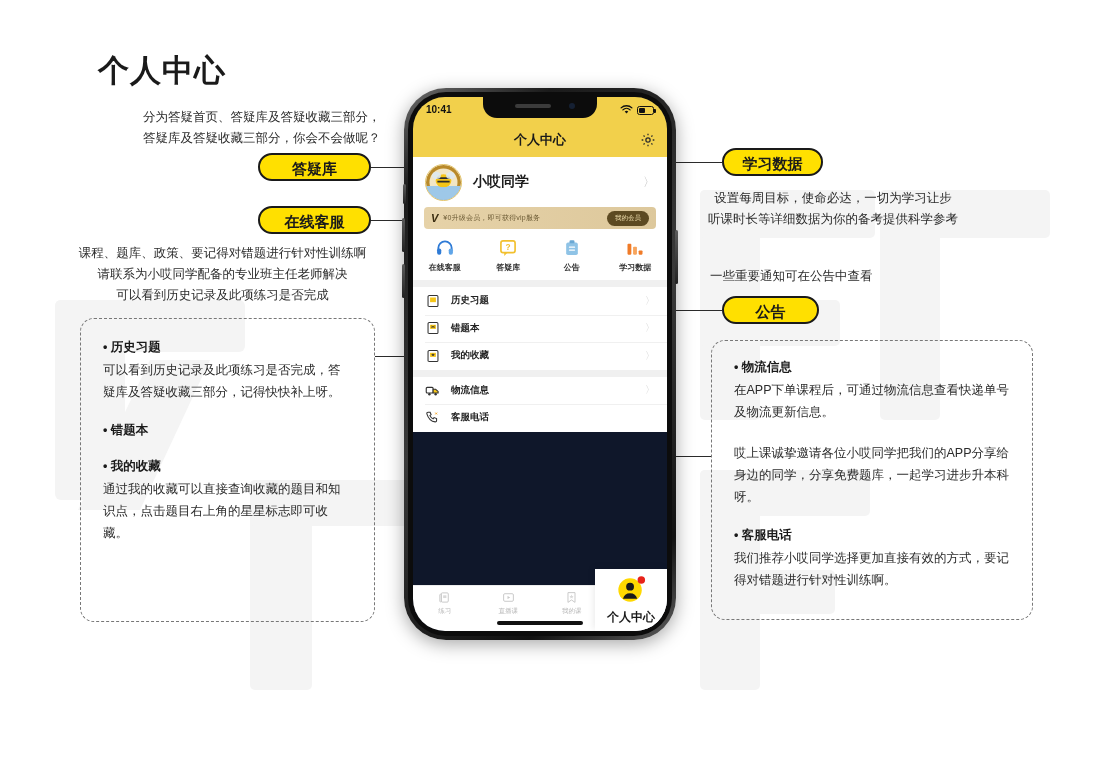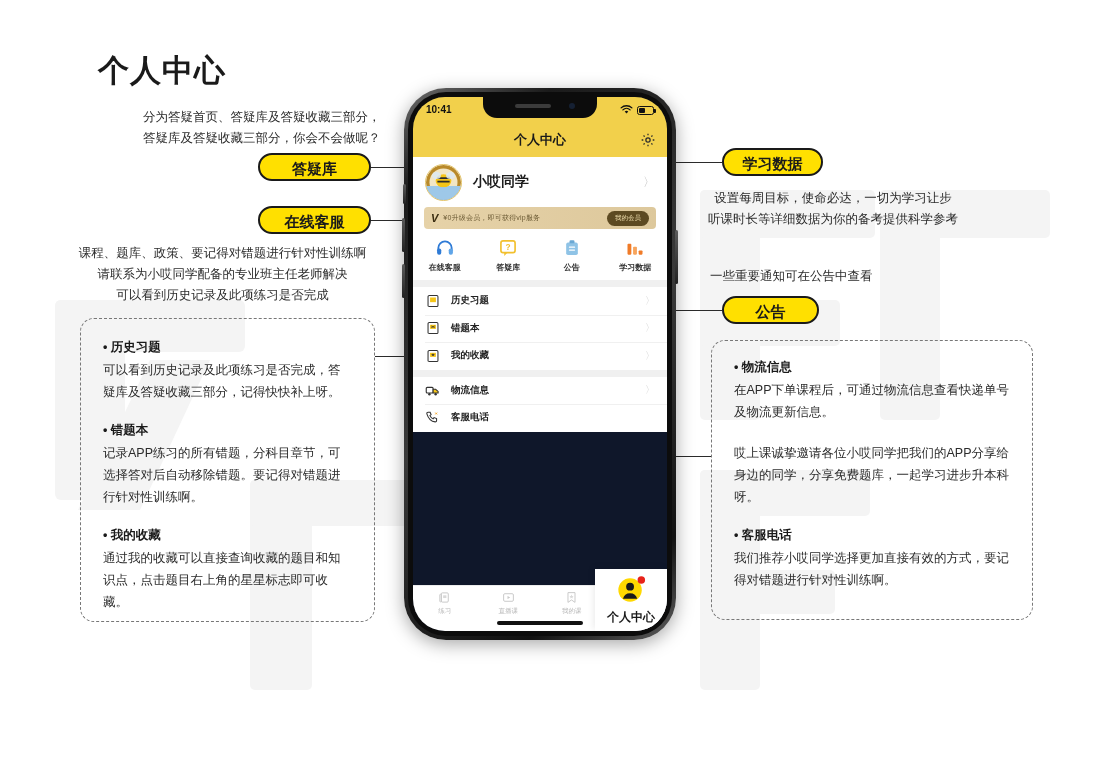--- a/index.html
+++ b/index.html
@@ -457,21 +457,20 @@
 <div class="conn h" style="left:648px; top:456px; width:63px;"></div>
 <div class="dot" style="left:644px; top:452px;"></div>
 
 <div class="dash-box" style="left:80px; top:318px; width:295px; height:304px; padding:20px 22px;">
   <div class="note-group">
     <p class="note-title">历史习题</p>
     <p class="note-body">可以看到历史记录及此项练习是否完成，答疑库及答疑收藏三部分，记得快快补上呀。</p>
   </div>
   <div class="note-group">
     <p class="note-title">错题本</p>
-    <p class="note-body">记录APP练习的所有错题，分科目章节，可选择答对后自动移除错题。要记得对错题进行针对性训练啊。</p>
   </div>
   <div class="note-group">
     <p class="note-title">我的收藏</p>
     <p class="note-body">通过我的收藏可以直接查询收藏的题目和知识点，点击题目右上角的星星标志即可收藏。</p>
   </div>
 </div>
 
 <div class="dash-box" style="left:711px; top:340px; width:322px; height:280px; padding:18px 22px;">
   <div class="note-group">
     <p class="note-title">物流信息</p>

